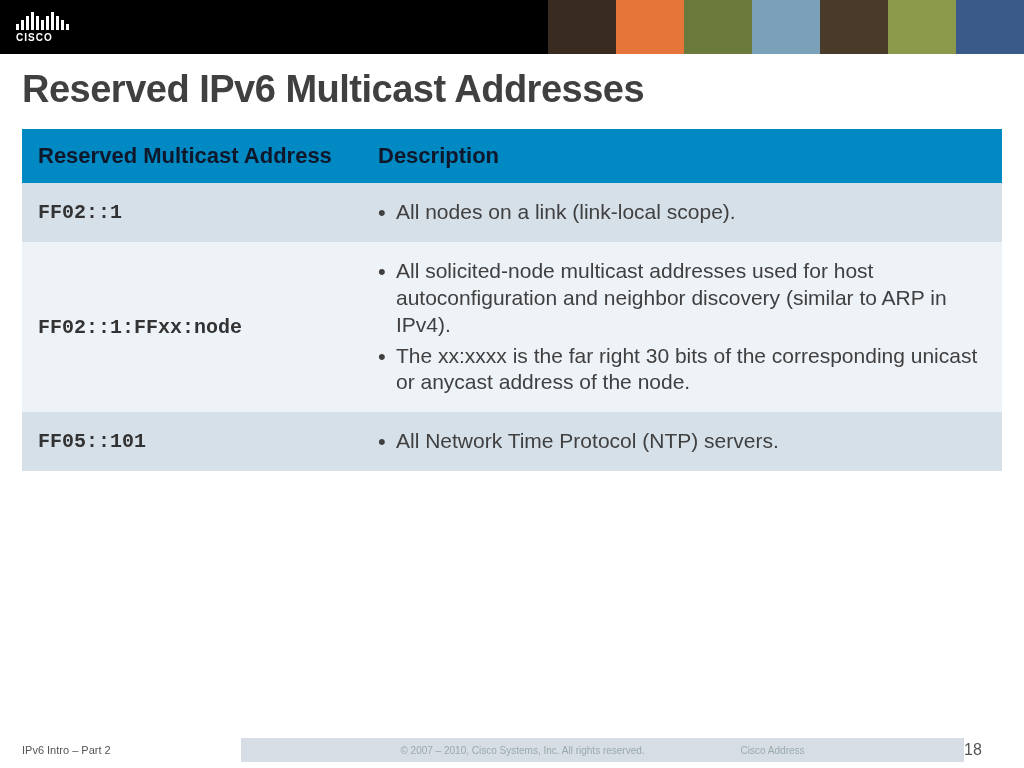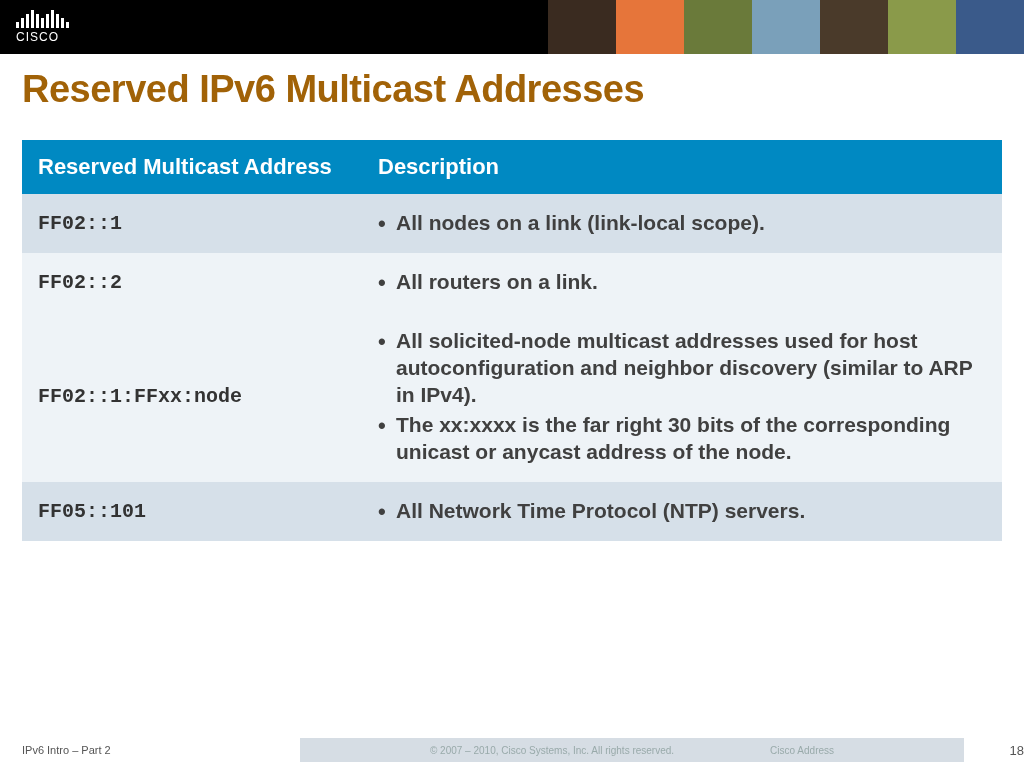--- a/index.html
+++ b/index.html
@@ -3,47 +3,47 @@
 <meta charset="utf-8">
 <style>
   * { margin:0; padding:0; box-sizing:border-box; }
   html, body { width:1024px; height:768px; font-family:Arial, Helvetica, sans-serif; background:#fff; overflow:hidden; }
 
   
   .banner { height:54px; background:#000; display:flex; align-items:center; justify-content:space-between; }
   .cisco-logo { padding-left:16px; display:flex; flex-direction:column; align-items:flex-start; }
   .cisco-bars { display:flex; align-items:flex-end; gap:2px; height:18px; margin-bottom:2px;}
   .cisco-bars span { width:3px; background:#fff; display:block; }
-  .cisco-txt { color:#fff; font-size:12px; letter-spacing:1px; font-weight:normal; }
+  .cisco-txt { color:#fff; font-size:10px; letter-spacing:1px; font-weight:bold; }
   .people-strip { height:54px; display:flex; }
   .people-strip div { width:68px; height:54px; }
 
   
-  .slide-title { font-size:38px; font-weight:bold; color:#a16207; padding:14px 22px 29px; letter-spacing:-0.5px; }
+  .slide-title { font-size:38px; font-weight:bold; color:#404040; padding:14px 22px 18px; letter-spacing:-0.5px; }
 
   
   .tbl { width:calc(100% - 44px); margin:0 22px; border-collapse:collapse; font-size:21px; }
-  .tbl th { background:#0089c2; color:#ffffff; text-align:left; font-weight:bold; padding:14px 16px; font-size:22px; vertical-align:middle; }
+  .tbl th { background:#0089c2; color:#0f172a; text-align:left; font-weight:bold; padding:14px 16px; font-size:22px; vertical-align:middle; }
   .tbl th:first-child { width:340px; }
   .tbl td { padding:12px 16px; vertical-align:middle; color:#404040; }
   .tbl td.addr { font-family:"Courier New", monospace; font-weight:bold; color:#333; font-size:20px;}
   .tbl tr:nth-child(even) td { background:#d6e0e9; }
   .tbl tr:nth-child(odd) td { background:#eef3f7; }
   
   .row-a td { background:#d6e0e9 !important;margin-top:7px; }
   .row-b td { background:#eef3f7 !important; }
-  ul.desc { list-style:none; padding-left:0;font-weight:bold; }
+  ul.desc { list-style:none; padding-left:0; }
   ul.desc li { position:relative; padding-left:18px; line-height:1.28; margin:4px 0; }
   ul.desc li::before { content:"•"; position:absolute; left:0; top:0; font-size:22px; color:#404040; }
 
   
   .footer { position:absolute; left:0; bottom:0; width:1024px; height:36px; display:flex; align-items:center; font-size:10px; color:#888; }
-  .footer-left { width:300px; background:#fff; padding-left:22px; color:#555; font-size:11px;}
+  .footer-left { width:241px; background:#fff; padding-left:22px; color:#555; font-size:11px;}
   .footer-mid { flex:1; background:#d6dde4; height:24px; display:flex; align-items:center; justify-content:center; gap:96px; color:#9aa; font-size:10px;}
-  .footer-right { width:60px; text-align:right; color:#555; font-size:13px;}
+  .footer-right { width:60px; text-align:left; color:#555; font-size:16px;}
   .footer-mid span{ white-space:nowrap;}
 </style>
 </head>
 <body>
 
 <div class="banner">
   <div class="cisco-logo">
     <div class="cisco-bars">
       <span style="height:6px"></span>
         <span style="height:10px"></span>
@@ -82,28 +82,20 @@
   <tbody>
     <tr class="row-a">
       <td class="addr">FF02::1</td>
       <td>
         <ul class="desc">
             <li>All nodes on a link (link-local scope).</li>
           </ul>
       </td>
     </tr>
     <tr class="row-b">
-      <td class="addr">FF02::2</td>
-      <td>
-        <ul class="desc">
-            <li>All routers on a link.</li>
-          </ul>
-      </td>
-    </tr>
-    <tr class="row-b">
       <td class="addr">FF02::1:FFxx:node</td>
       <td>
         <ul class="desc">
           <li>All solicited-node multicast addresses used for host autoconfiguration and neighbor discovery (similar to ARP in IPv4).</li>
           <li>The xx:xxxx is the far right 30 bits of the corresponding unicast or anycast address of the node.</li>
         </ul>
       </td>
     </tr>
     <tr class="row-a">
       <td class="addr">FF05::101</td>

